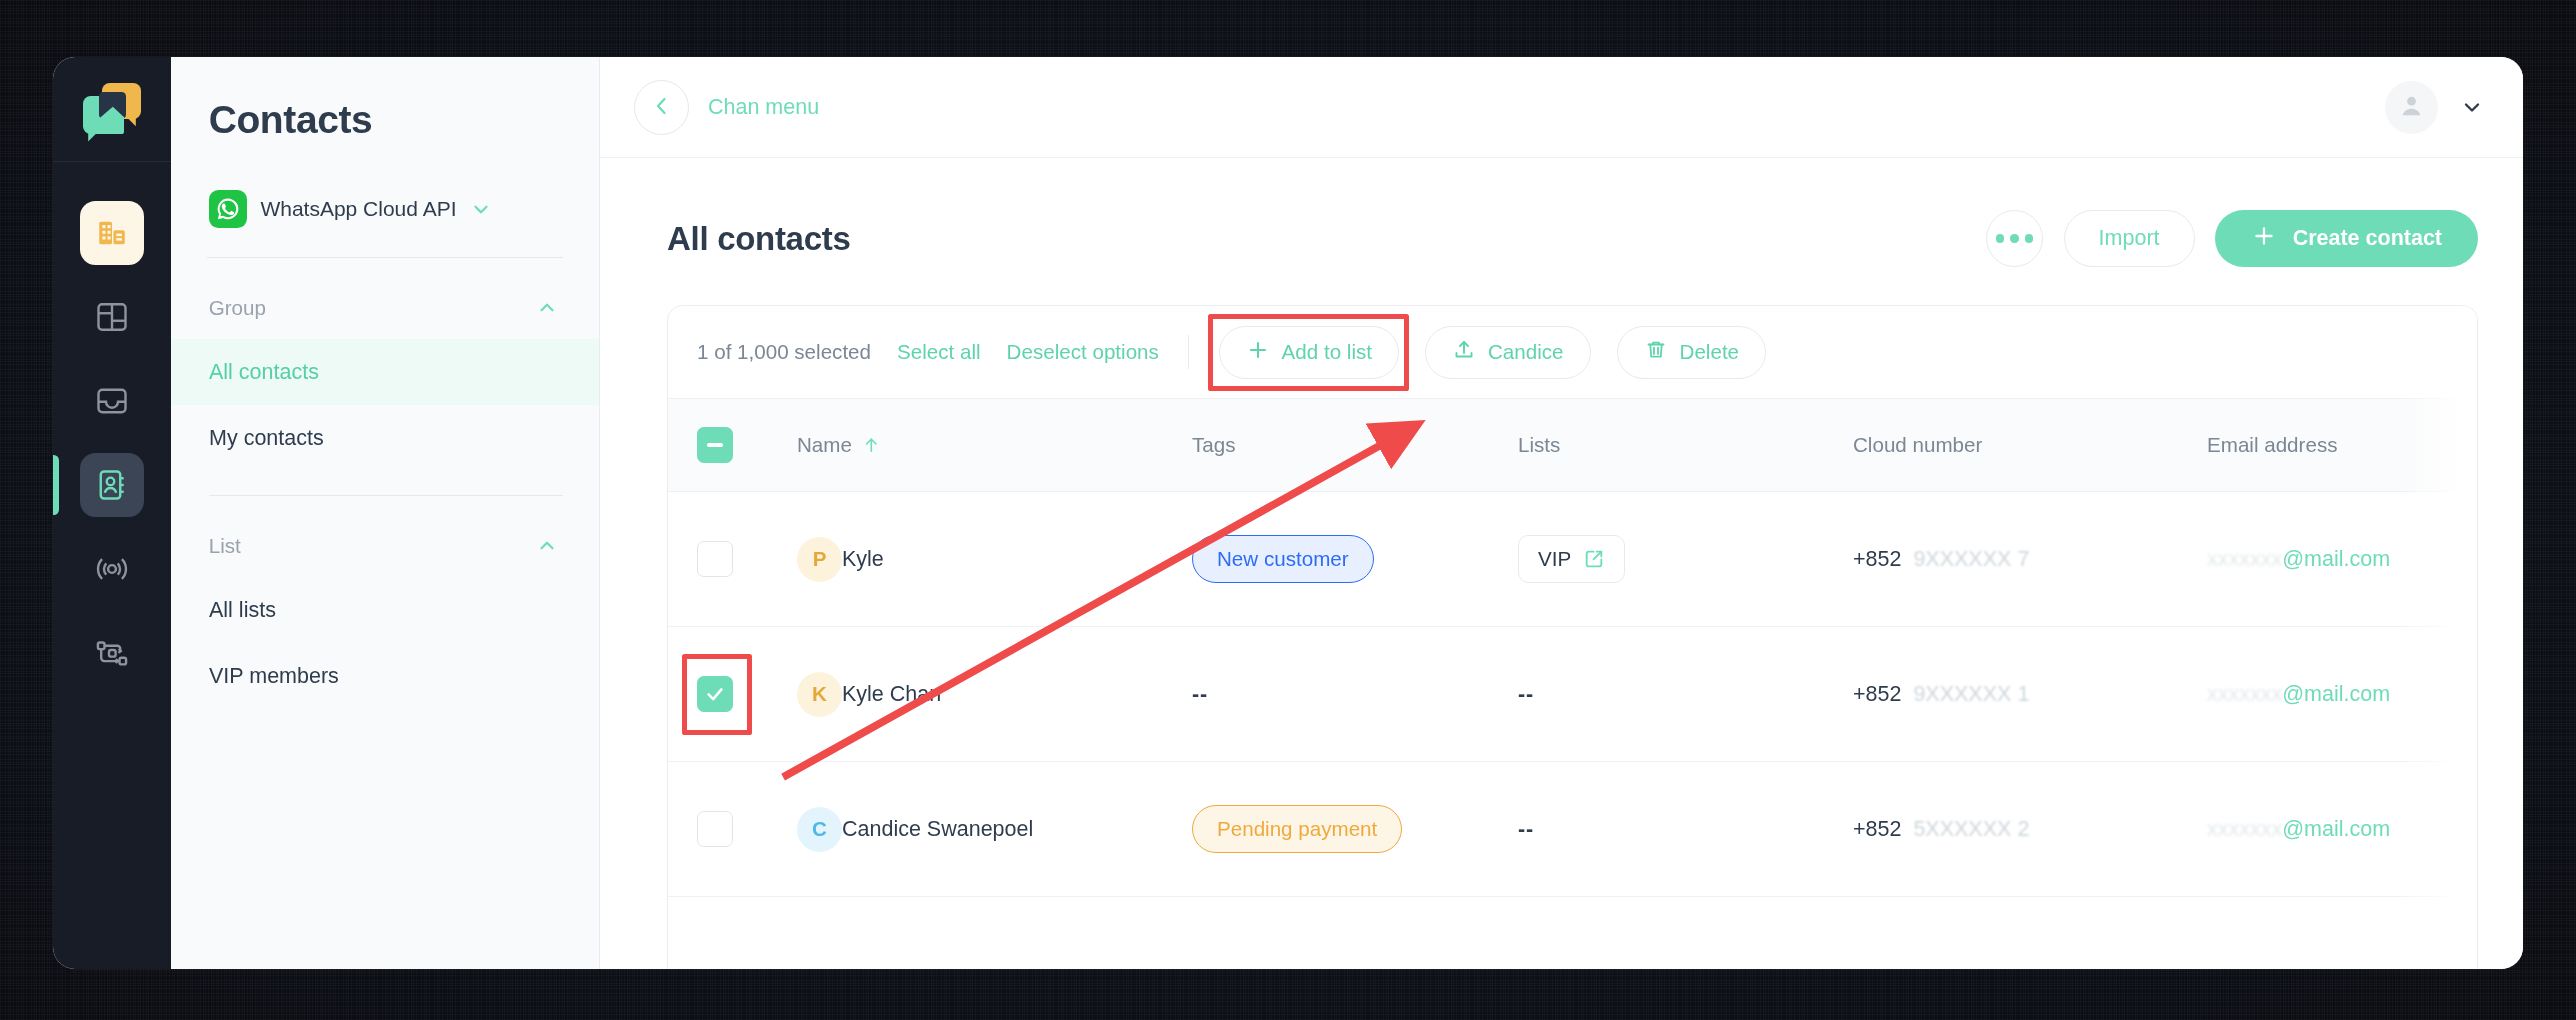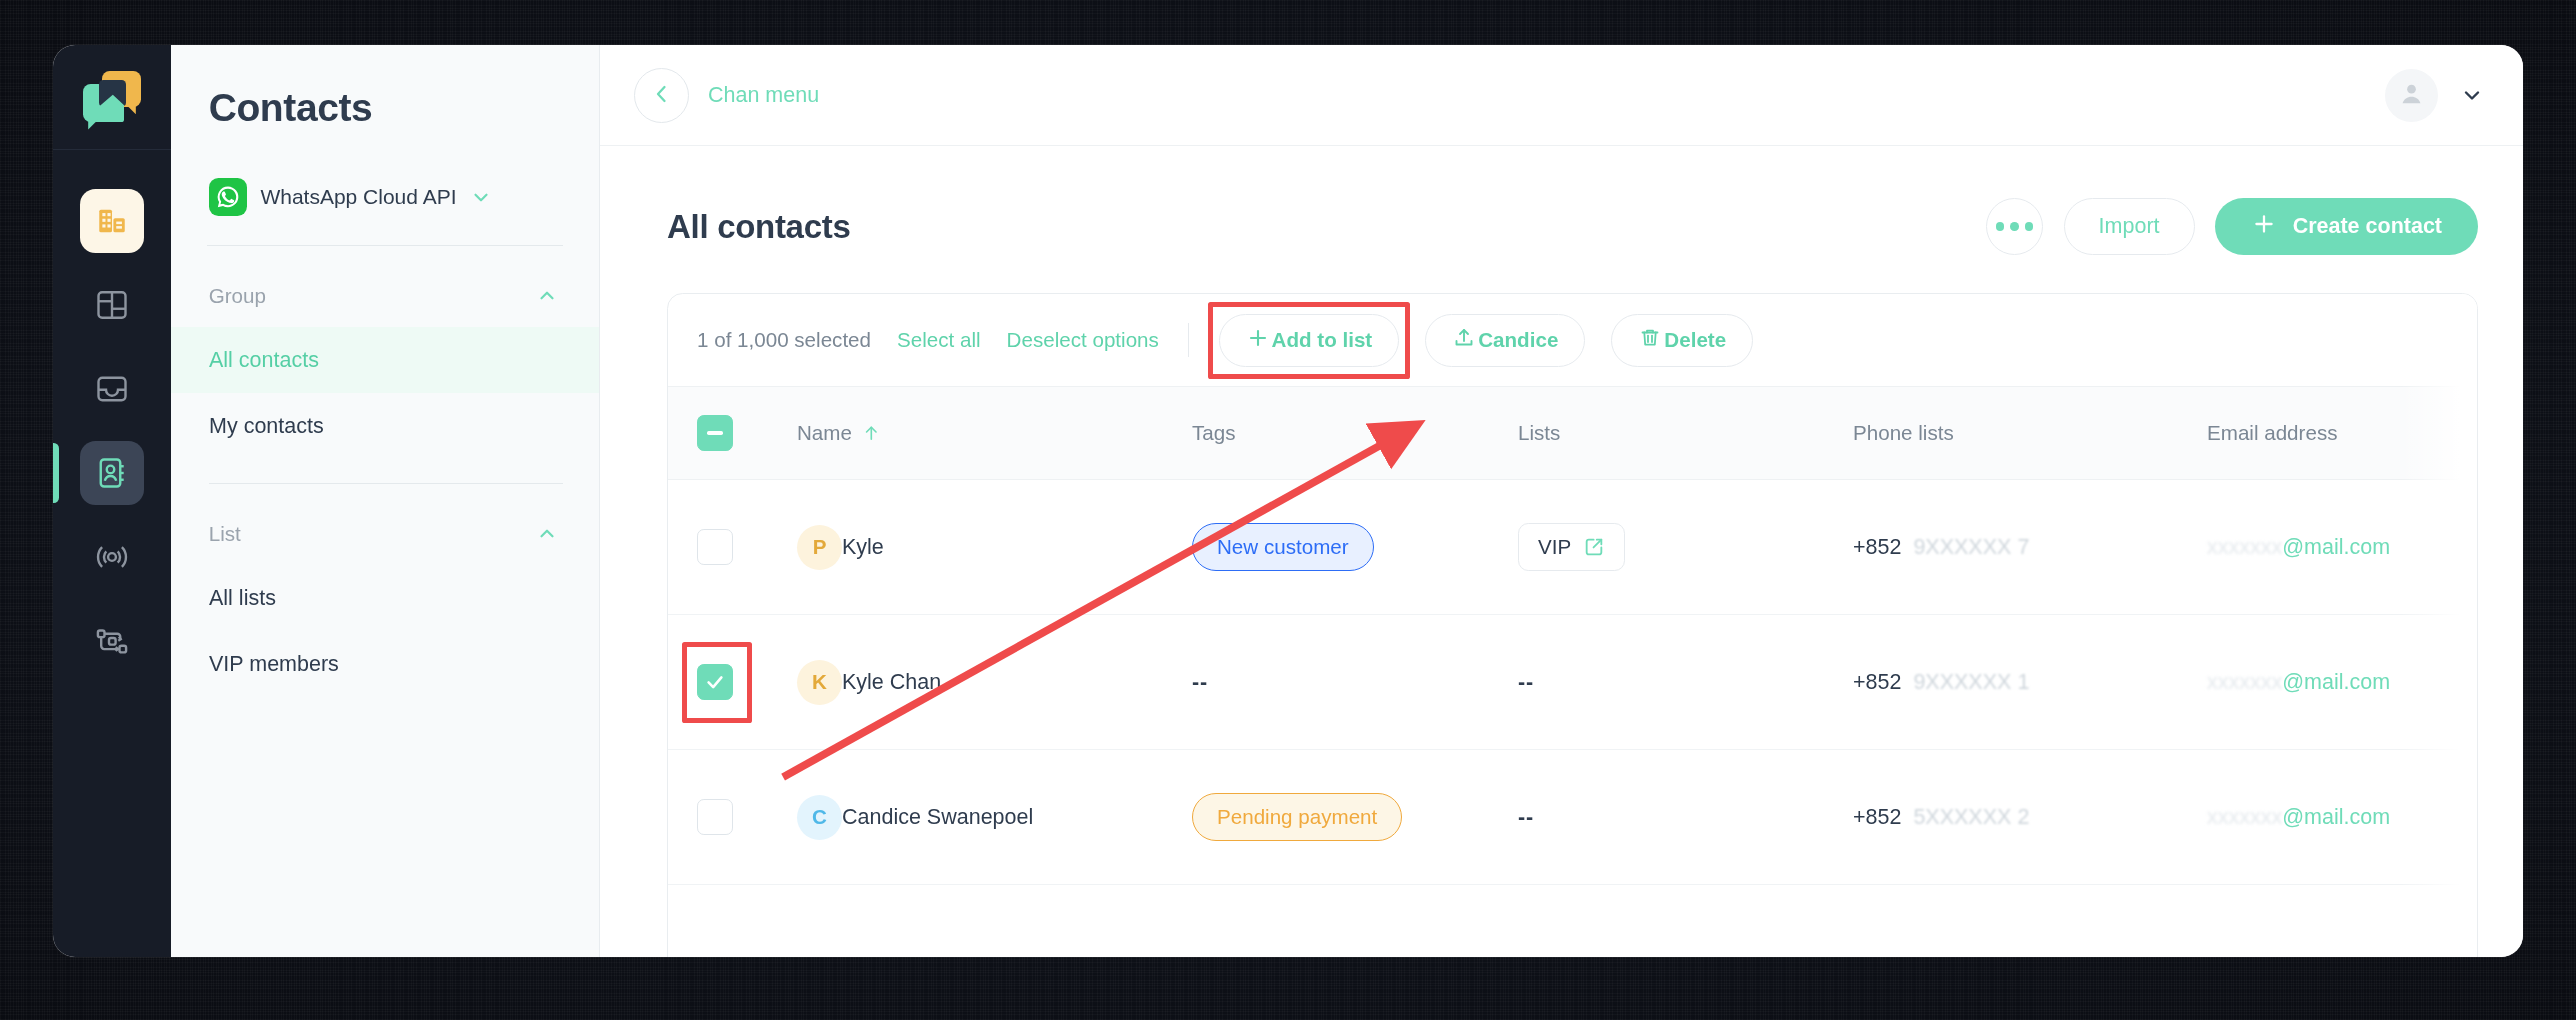--- a/index.html
+++ b/index.html
@@ -22,21 +22,21 @@
     opacity: .55;
     background-image:
       repeating-linear-gradient(0deg, rgba(255,255,255,.05) 0 0.9px, transparent 0.9px 2.6px),
       repeating-linear-gradient(90deg, rgba(255,255,255,.05) 0 0.9px, transparent 0.9px 2.6px);
     pointer-events: none;
   }
 
   
   #app {
     position: absolute;
-    left: 53px; top: 45px;
+    left: 53px; top: 57px;
     width: 2470px; height: 912px;
     border-radius: 22px;
     overflow: hidden;
     display: flex;
     background: #fff;
     box-shadow: 0 0 0 0.9px rgba(255,255,255,.04);
   }
 
   
   #rail {
@@ -202,22 +202,22 @@
     height: 93px; display: flex; align-items: center;
     padding: 0 29px; gap: 26px;
     border-bottom: 0.9px solid #eef1f3;
   }
   .sel-count { font-size: 20.6px; color: #7b8794; }
   .link-green { font-size: 20.6px; color: #5fd3ab; font-weight: 500; }
   .vdiv { width: 0.9px; height: 34px; background: #e6eaee; margin: 0 3.4px; }
   .bulk-btn {
     height: 53px; padding: 0 26px; border-radius: 27.5px;
     border: 0.9px solid #e6eaee; background: #fff;
-    color: #5fd3ab; font-size: 20.6px; font-weight: 700;
-    display: flex; align-items: center; gap: 2px;
+    color: #5fd3ab; font-size: 20.6px; font-weight: 400;
+    display: flex; align-items: center; gap: 12px;
   }
   .bulk-wrap { position: relative; }
   .hl-box {
     position: absolute; inset: -12px -10.3px;
     border: 5.2px solid #ef4b4b; border-radius: 2.6px;
     pointer-events: none;
   }
 
   .thead {
     height: 93px; display: flex; align-items: center;
@@ -547,21 +547,21 @@
               <span>Name</span>
               <span style="margin-left:8.6px;display:inline-flex;">
                 <svg width="20.6" height="20.6" viewBox="0 0 24 24" fill="none" stroke="#6fdcb8" stroke-width="1.9" stroke-linecap="round" stroke-linejoin="round">
                     <line x1="12" y1="19" x2="12" y2="5"></line>
                     <polyline points="6.5 10.5 12 5 17.5 10.5"></polyline>
                   </svg>
               </span>
             </span>
             <span class="c-tags">Tags</span>
             <span class="c-lists">Lists</span>
-            <span class="c-phone">Phone lists</span>
+            <span class="c-phone">Cloud number</span>
             <span class="c-email">Email address</span>
           </div>
 
           <div class="row">
             <span class="c-check">
               <span class="cb"></span>
             </span>
             <span class="c-name">
               <span class="avatar av-yellow">P</span>
               <span>Kyle</span>

